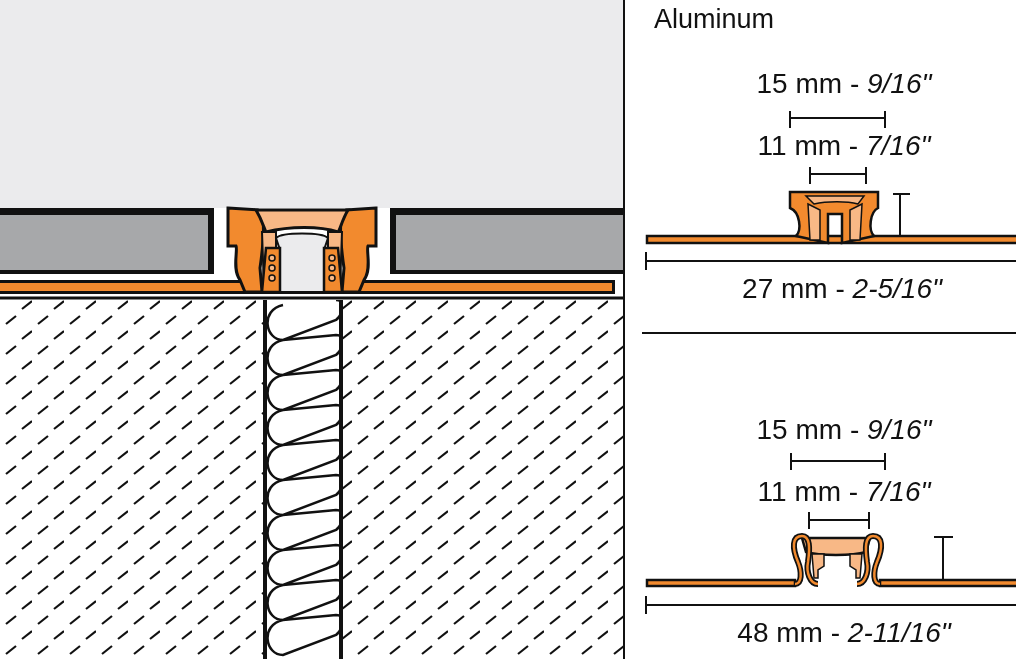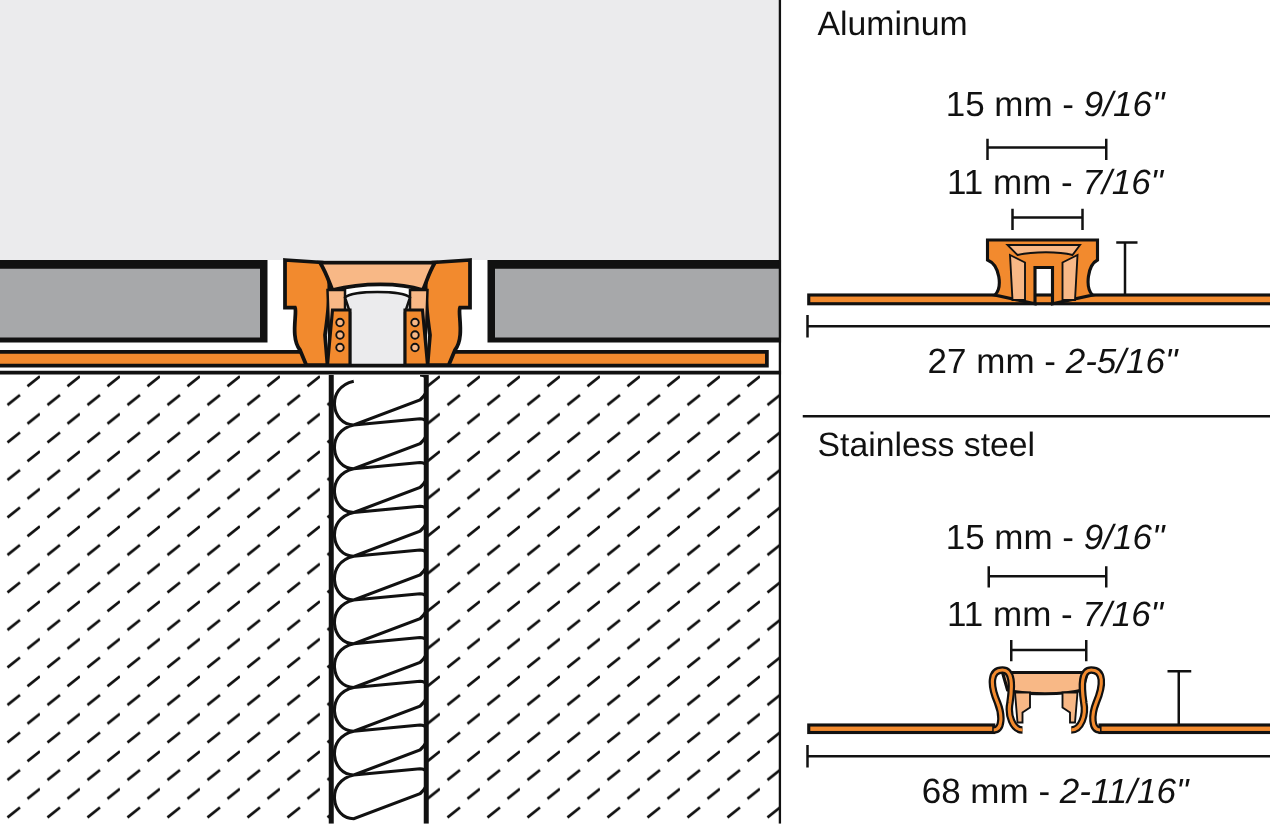--- a/index.html
+++ b/index.html
@@ -162,26 +162,25 @@
   </div>
   <div class="label dim" style="left:202px; top:130px;">
     <span>11 mm -</span>
     <i>7/16"</i>
   </div>
   <div class="label dim" style="left:200px; top:273px;">
     <span>27 mm -</span>
     <i>2-5/16"</i>
   </div>
 
-  <div class="label title" style="left:12px; top:341px;">Stainless steel</div>
   <div class="label dim" style="left:202px; top:414px;">
     <span>15 mm -</span>
     <i>9/16"</i>
   </div>
   <div class="label dim" style="left:202px; top:476px;">
     <span>11 mm -</span>
     <i>7/16"</i>
   </div>
   <div class="label dim" style="left:202px; top:617px;">
-    <span>68 mm -</span>
+    <span>48 mm -</span>
     <i>2-11/16"</i>
   </div>
 </div>
 
 </body></html>

